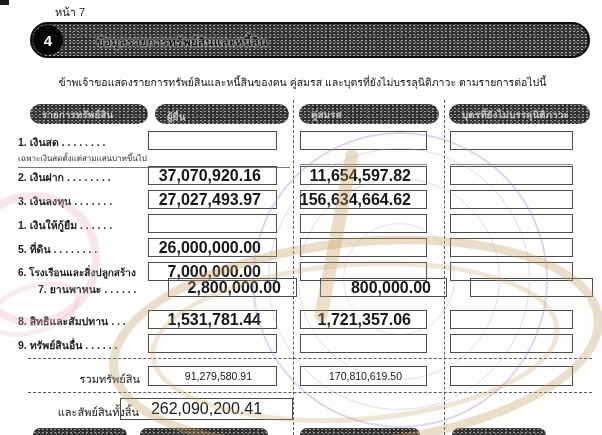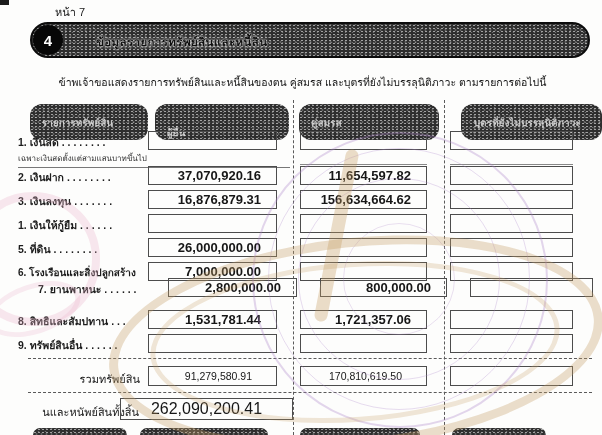--- a/index.html
+++ b/index.html
@@ -26,33 +26,33 @@
   .banner-num{position:absolute;left:1px;top:1px;width:30px;height:30px;border-radius:50%;
     background:#070707;color:#fff;font-size:15px;font-weight:bold;
     display:flex;align-items:center;justify-content:center;}
   .banner-title{position:absolute;left:64px;top:9px;font-size:11.5px;font-weight:bold;
     color:#101010;letter-spacing:.4px;
     text-shadow:0 0 3px rgba(255,255,255,.95),0 0 1px rgba(255,255,255,.9);}
 
   .intro{position:absolute;left:30px;top:74px;width:545px;text-align:center;
     font-size:10.5px;color:#141414;}
 
-  .pill{position:absolute;top:104px;height:36px;border-radius:12px;
+  .pill{position:absolute;top:104px;height:20px;border-radius:12px;
     display:flex;align-items:center;box-sizing:border-box;padding-left:12px;}
   .pill span{font-size:9.5px;font-weight:bold;color:rgba(225,225,225,.85);
     letter-spacing:.3px;white-space:nowrap;}
 
   .vsep{position:absolute;top:100px;height:335px;width:0;border-left:1px dashed #5a5a5a;}
   .hsep{position:absolute;left:28px;width:564px;height:0;border-top:1px dashed #5a5a5a;}
 
   .row{position:absolute;left:0;width:602px;height:20px;font-weight:bold;}
   .rlabel{position:absolute;left:18px;top:3px;font-size:10.5px;color:#1c1c1c;white-space:nowrap;}
   .box{position:absolute;top:0;height:19px;border:1px solid #4c4c4c;box-sizing:border-box;
     background:transparent;display:flex;align-items:center;justify-content:flex-end;}
-  .box .val{font-size:13px;color:#161616;padding-right:15px;}
+  .box .val{font-size:16px;color:#161616;padding-right:15px;}
   .c1{left:148px;width:129px;}
   .c2{left:300px;width:127px;}
   .c3{left:450px;width:123px;}
 
   .cash-note{position:absolute;left:18px;top:152px;width:272px;
     font-size:8px;color:#2a2a2a;border-bottom:1px solid #777;padding-bottom:2px;}
   .note-line{position:absolute;top:164px;height:0;border-top:1px solid #888;}
 
   .total-label{position:absolute;left:30px;top:370px;width:110px;text-align:right;
     font-size:11px;color:#1a1a1a;}
@@ -109,21 +109,21 @@
 
   <div class="pill noise" style="left:30px;width:118px;">
     <span>รายการทรัพย์สิน</span>
   </div>
   <div class="pill noise" style="left:155px;width:134px;align-items:flex-end;">
     <span>ผู้ยื่น</span>
   </div>
   <div class="pill noise" style="left:299px;width:140px;">
     <span>คู่สมรส</span>
   </div>
-  <div class="pill noise" style="left:461px;width:141px;padding-left:13px;">
+  <div class="pill noise" style="left:449px;width:141px;padding-left:13px;">
     <span>บุตรที่ยังไม่บรรลุนิติภาวะ</span>
   </div>
 
   <div class="row" style="top:131px;">
     <span class="rlabel">1. เงินสด  .  .  .  .  .  .  .  .</span>
     <div class="box c1">
         <span class="val"></span>
       </div>
     <div class="box c2">
         <span class="val"></span>
@@ -144,21 +144,21 @@
     <div class="box c2">
         <span class="val">11,654,597.82</span>
       </div>
     <div class="box c3">
         <span class="val"></span>
       </div>
   </div>
   <div class="row" style="top:190px;">
     <span class="rlabel">3. เงินลงทุน  .  .  .  .  .  .  .</span>
     <div class="box c1">
-        <span class="val">16,876,879.31</span>
+        <span class="val">27,027,493.97</span>
       </div>
     <div class="box c2">
         <span class="val">156,634,664.62</span>
       </div>
     <div class="box c3">
         <span class="val"></span>
       </div>
   </div>
   <div class="row" style="top:214px;">
     <span class="rlabel">1. เงินให้กู้ยืม  .  .  .  .  .  .</span>
@@ -241,21 +241,21 @@
   </div>
   <div class="total-box" style="left:300px;width:127px;">
     <span class="val">170,810,619.50</span>
   </div>
   <div class="total-box" style="left:450px;width:123px;">
     <span class="val"></span>
   </div>
 
   <div class="hsep" style="top:392px;"></div>
 
-  <div class="grand-label">นและหนัพย์สินทั้งสิ้น</div>
+  <div class="grand-label">และสัพย์สินทั้งสิ้น</div>
   <div class="grand-box">
     <span class="val">262,090,200.41</span>
   </div>
 
   <div class="bottom-pill noise" style="left:33px;width:94px;"></div>
   <div class="bottom-pill noise" style="left:140px;width:128px;"></div>
   <div class="bottom-pill noise" style="left:300px;width:120px;"></div>
   <div class="bottom-pill noise" style="left:452px;width:94px;"></div>
 
   <div class="wm-layer">

